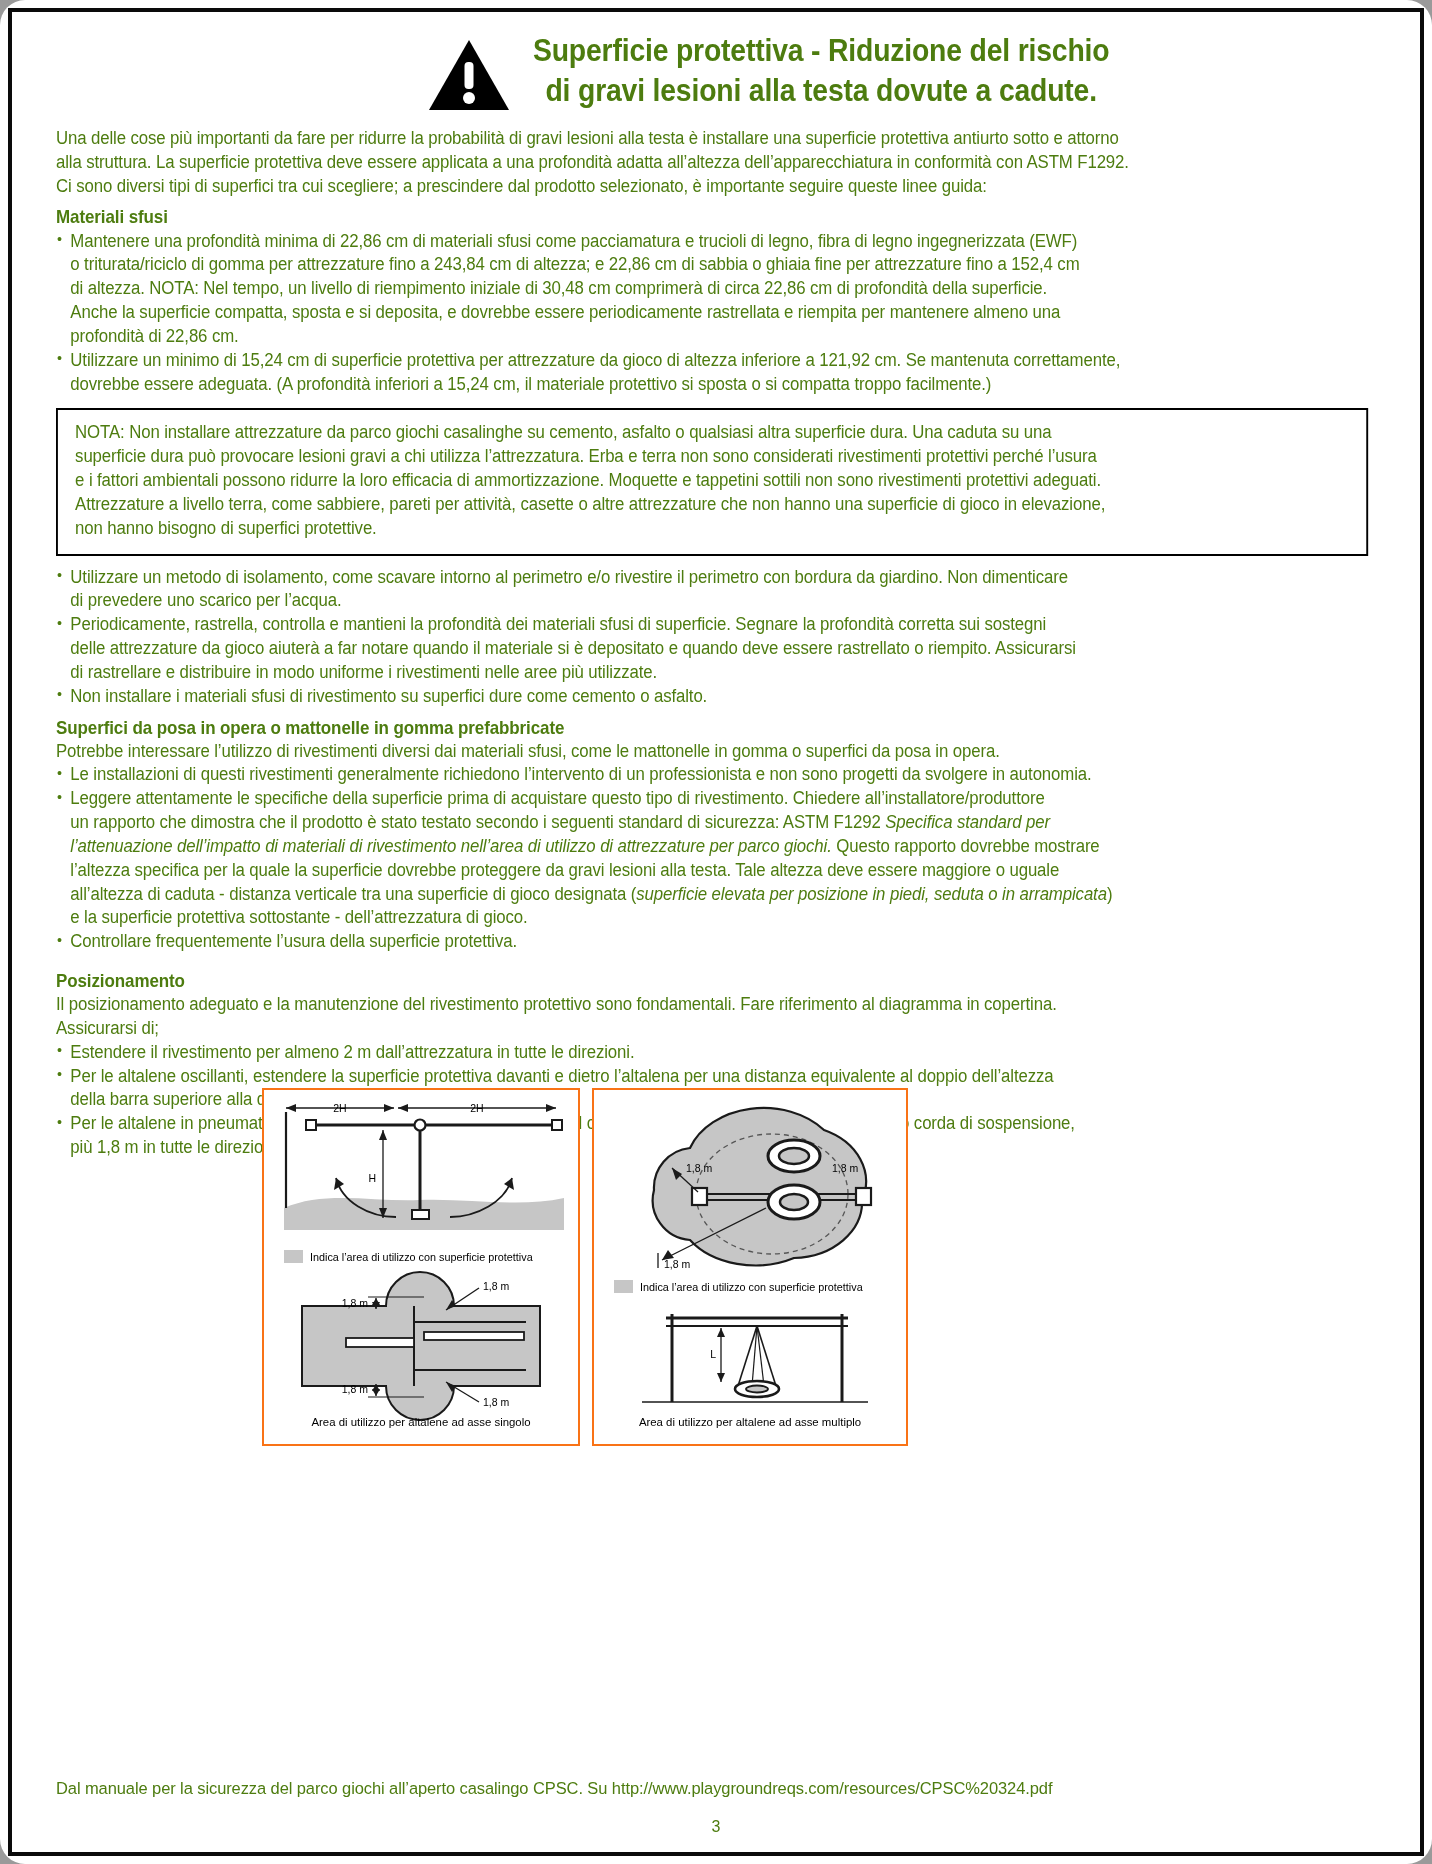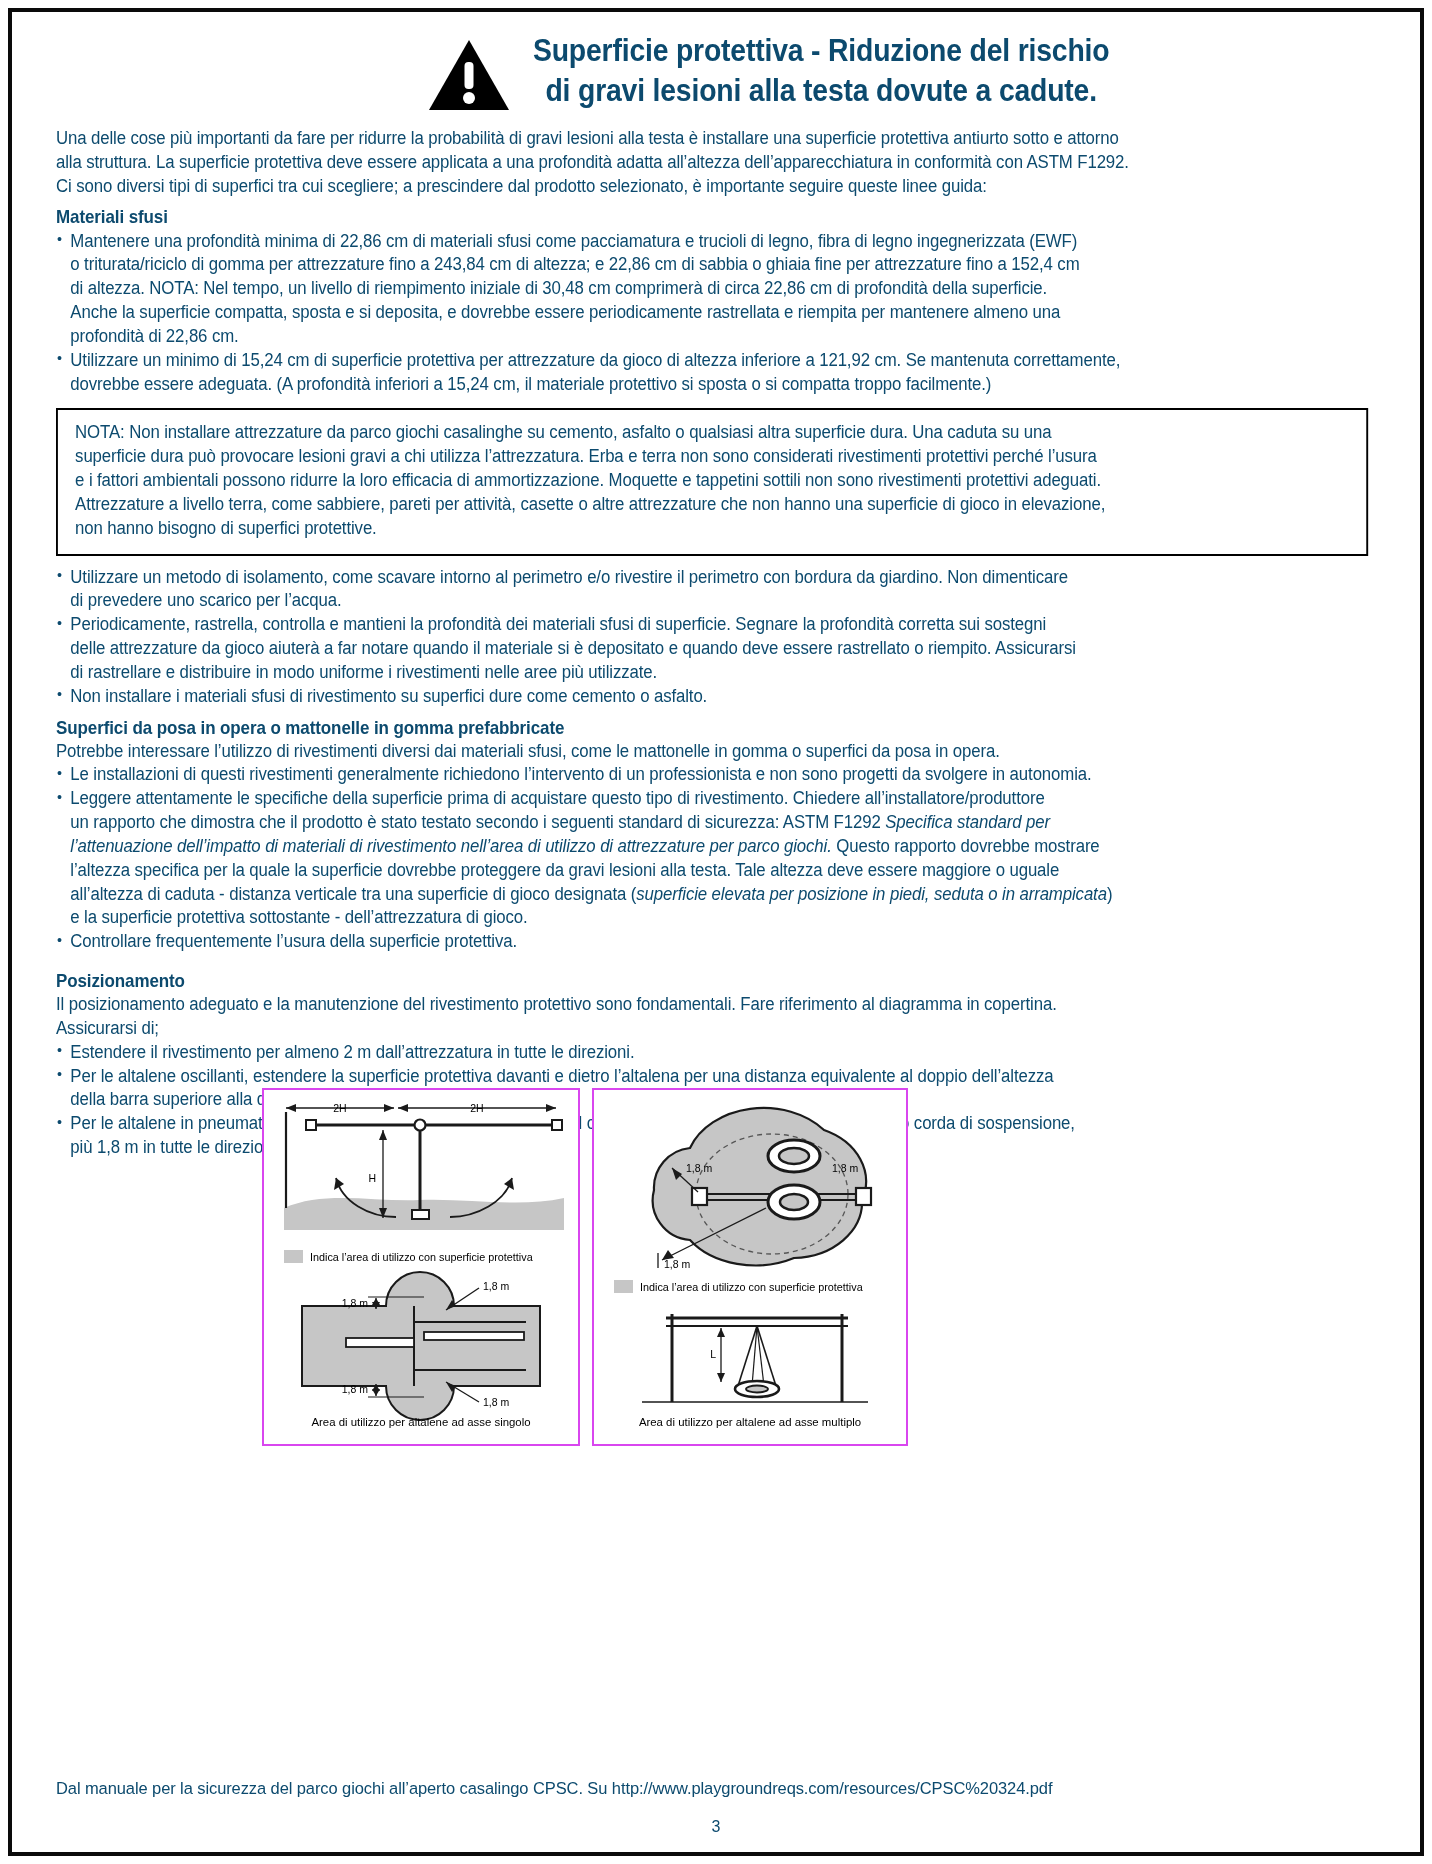--- a/index.html
+++ b/index.html
@@ -8,21 +8,22 @@
     background: #9a9a9a;
   }
   .page {
     position: relative;
     width: 1432px;
     height: 1864px;
     background: #ffffff;
     box-sizing: border-box;
     overflow: hidden;
     font-family: "Liberation Sans", sans-serif;
-    color: #0c4a6e;
+    color: #4d7c0f;
+    border-radius: 25px;
   }
   
   .page-frame {
     position: absolute;
     left: 8px;
     top: 8px;
     right: 8px;
     bottom: 8px;
     border: 4px solid #0a0a0a;
     box-sizing: border-box;
@@ -117,21 +118,21 @@
   .figures {
     position: absolute;
     left: 262px;
     top: 1088px;
     width: 920px;
     height: 358px;
     display: flex;
     gap: 12px;
   }
   .fig-box {
-    border: 2px solid #d946ef;
+    border: 2px solid #f97316;
     box-sizing: border-box;
     background: #fff;
     position: relative;
   }
   .fig-left { width: 318px; height: 358px; }
   .fig-right { width: 316px; height: 358px; }
 
   
   .footer-note {
     position: absolute;

